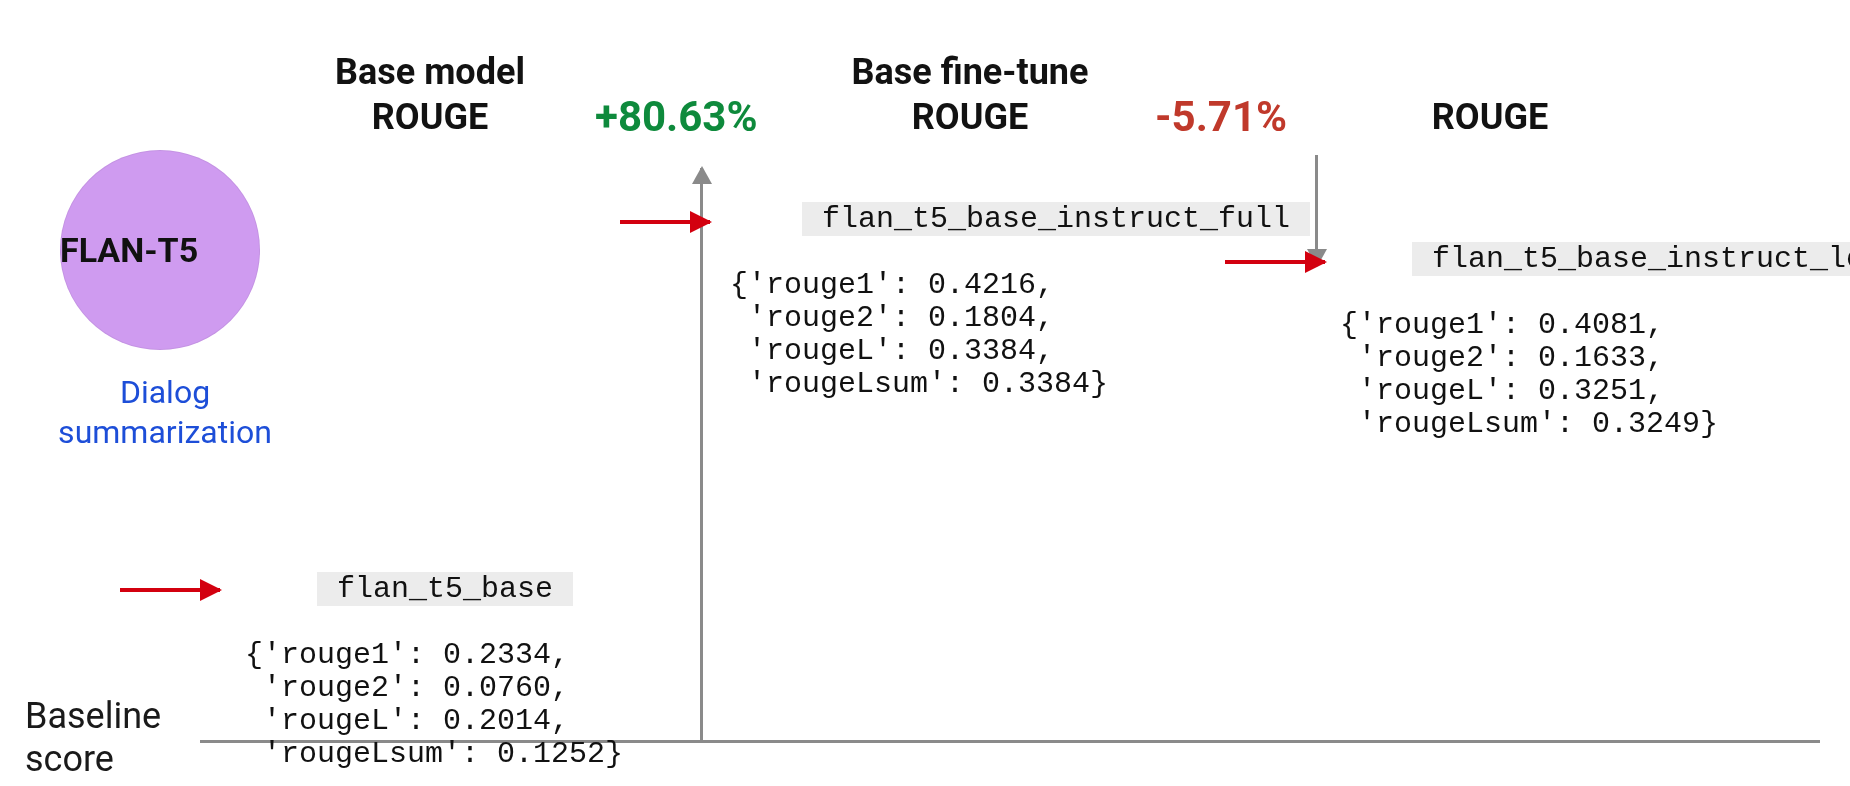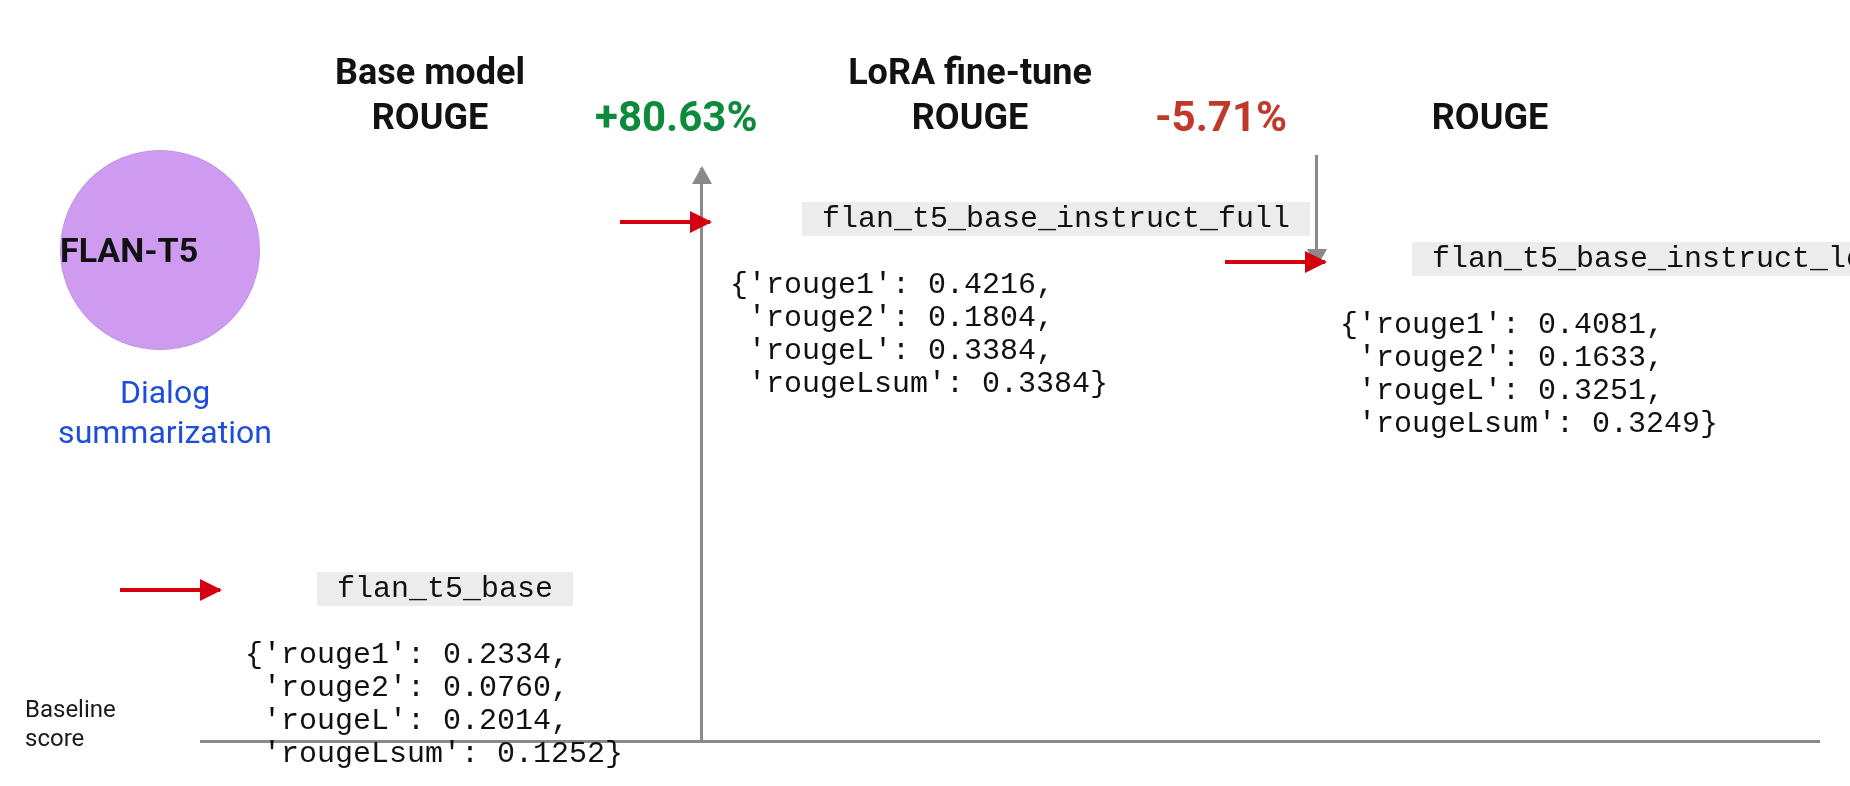--- a/index.html
+++ b/index.html
@@ -68,21 +68,21 @@
     padding: 0 20px;
     margin-bottom: 2px;
   }
 
   
   .baseline-line {
     height: 3px;
     background: #8a8a8a;
   }
   .baseline-label {
-    font-size: 24px;
+    font-size: 36px;
     color: #1a1a1a;
     line-height: 1.2;
   }
 
   
   .red-arrow {
     position: absolute;
     height: 4px;
     background: #d3000f;
   }
@@ -122,21 +122,21 @@
 <body>
 
 <div class="stage">
 
   <div class="abs col-head" style="left:290px; top:50px; width:280px;">
     <span>Base model</span><br>
     <span>ROUGE</span>
   </div>
 
   <div class="abs col-head" style="left:810px; top:50px; width:320px;">
-    <span>LoRA fine-tune</span><br>
+    <span>Base fine-tune</span><br>
     <span>ROUGE</span>
   </div>
 
   <div class="abs col-head" style="left:1320px; top:50px; width:340px;">
     <br>
     <span>ROUGE</span>
   </div>
 
   <div class="abs delta green" style="left:595px; top:92px;text-align:right;">+80.63%</div>
   <div class="abs delta red" style="left:1155px; top:92px;">-5.71%</div>

